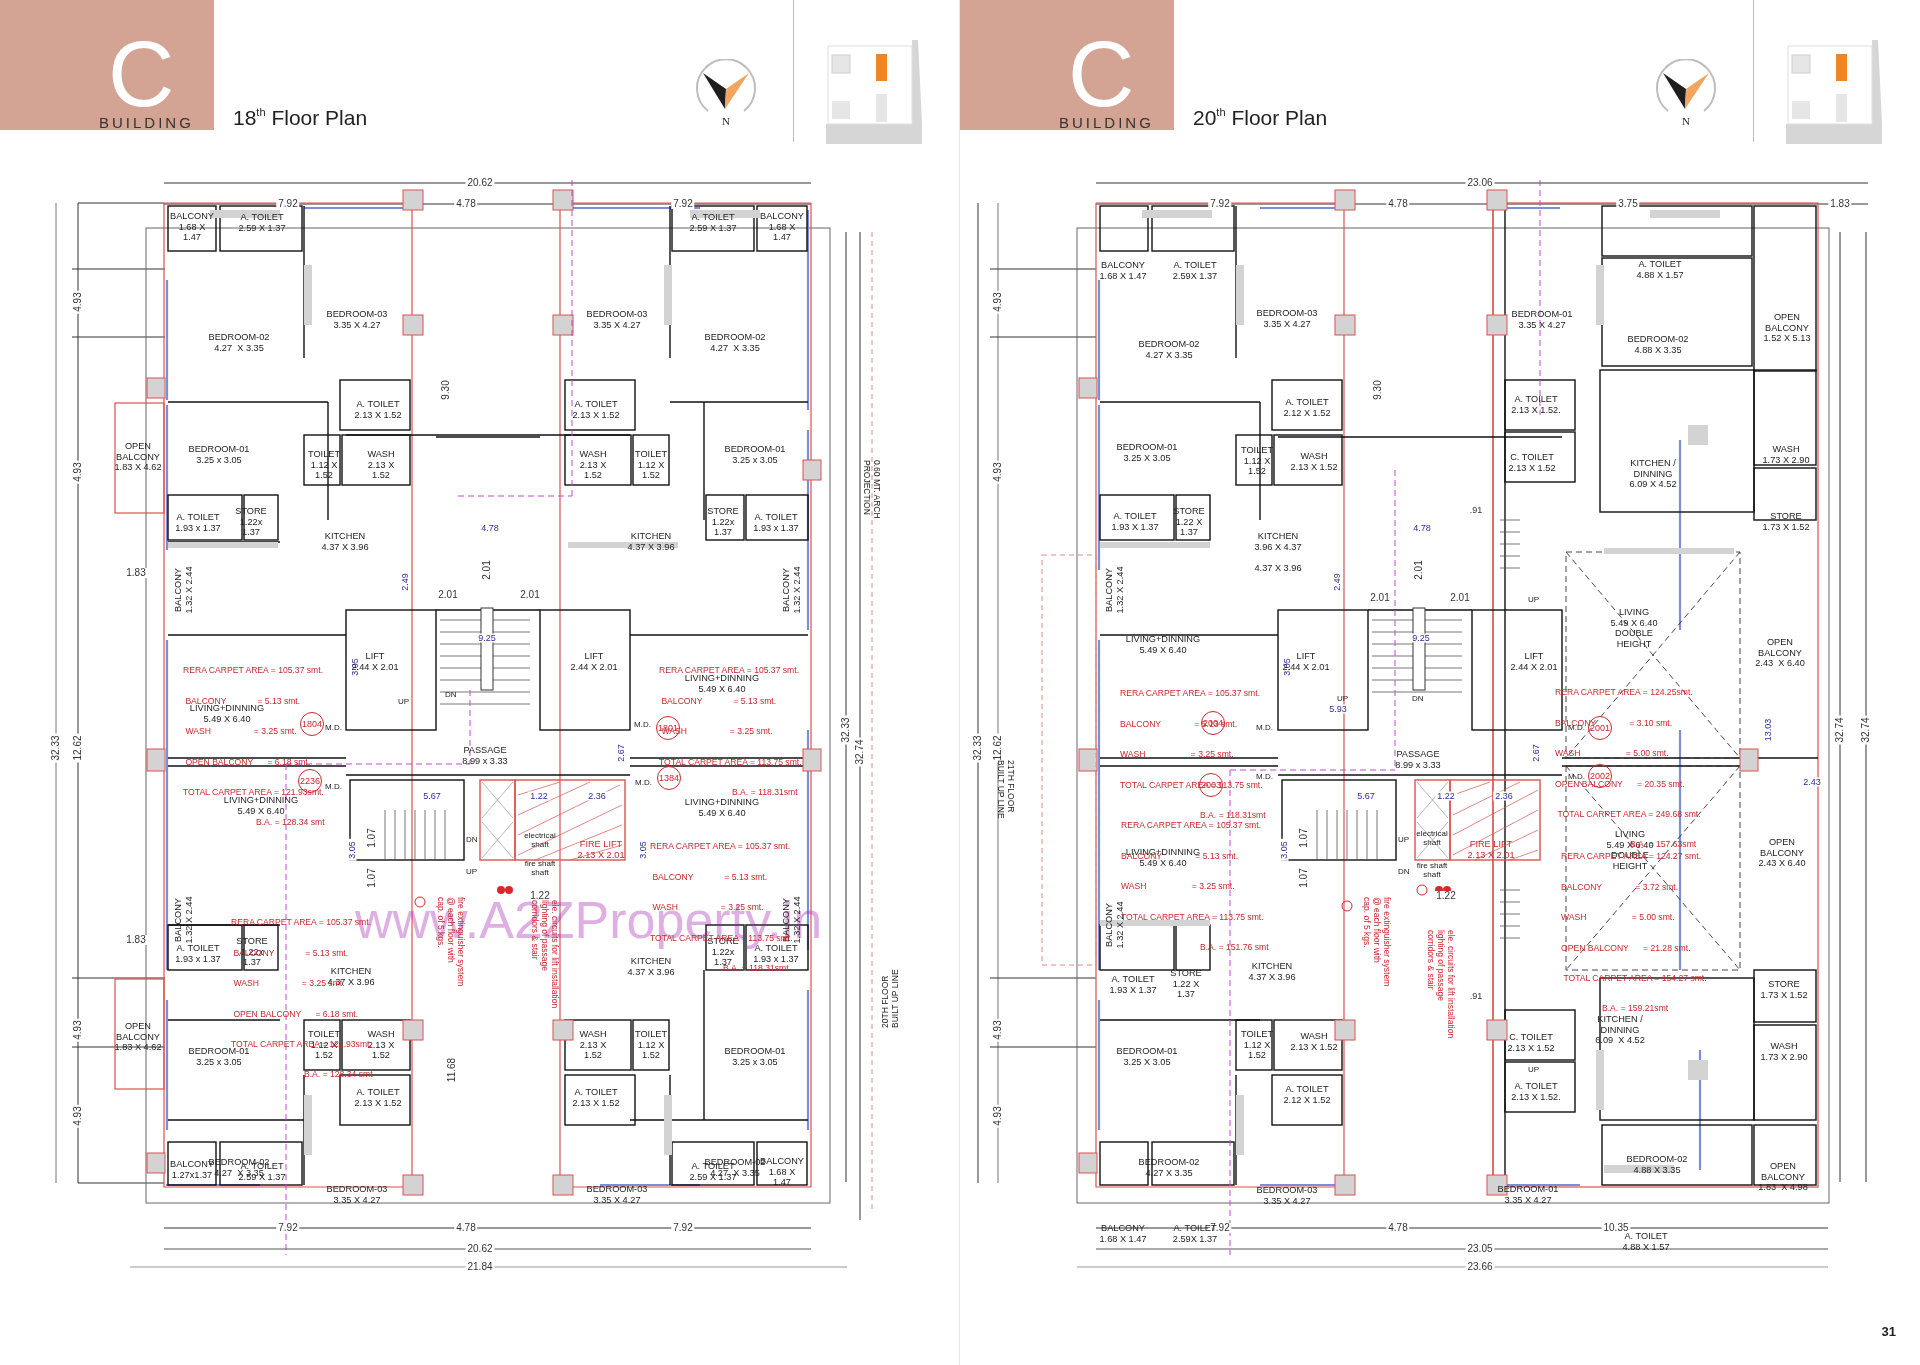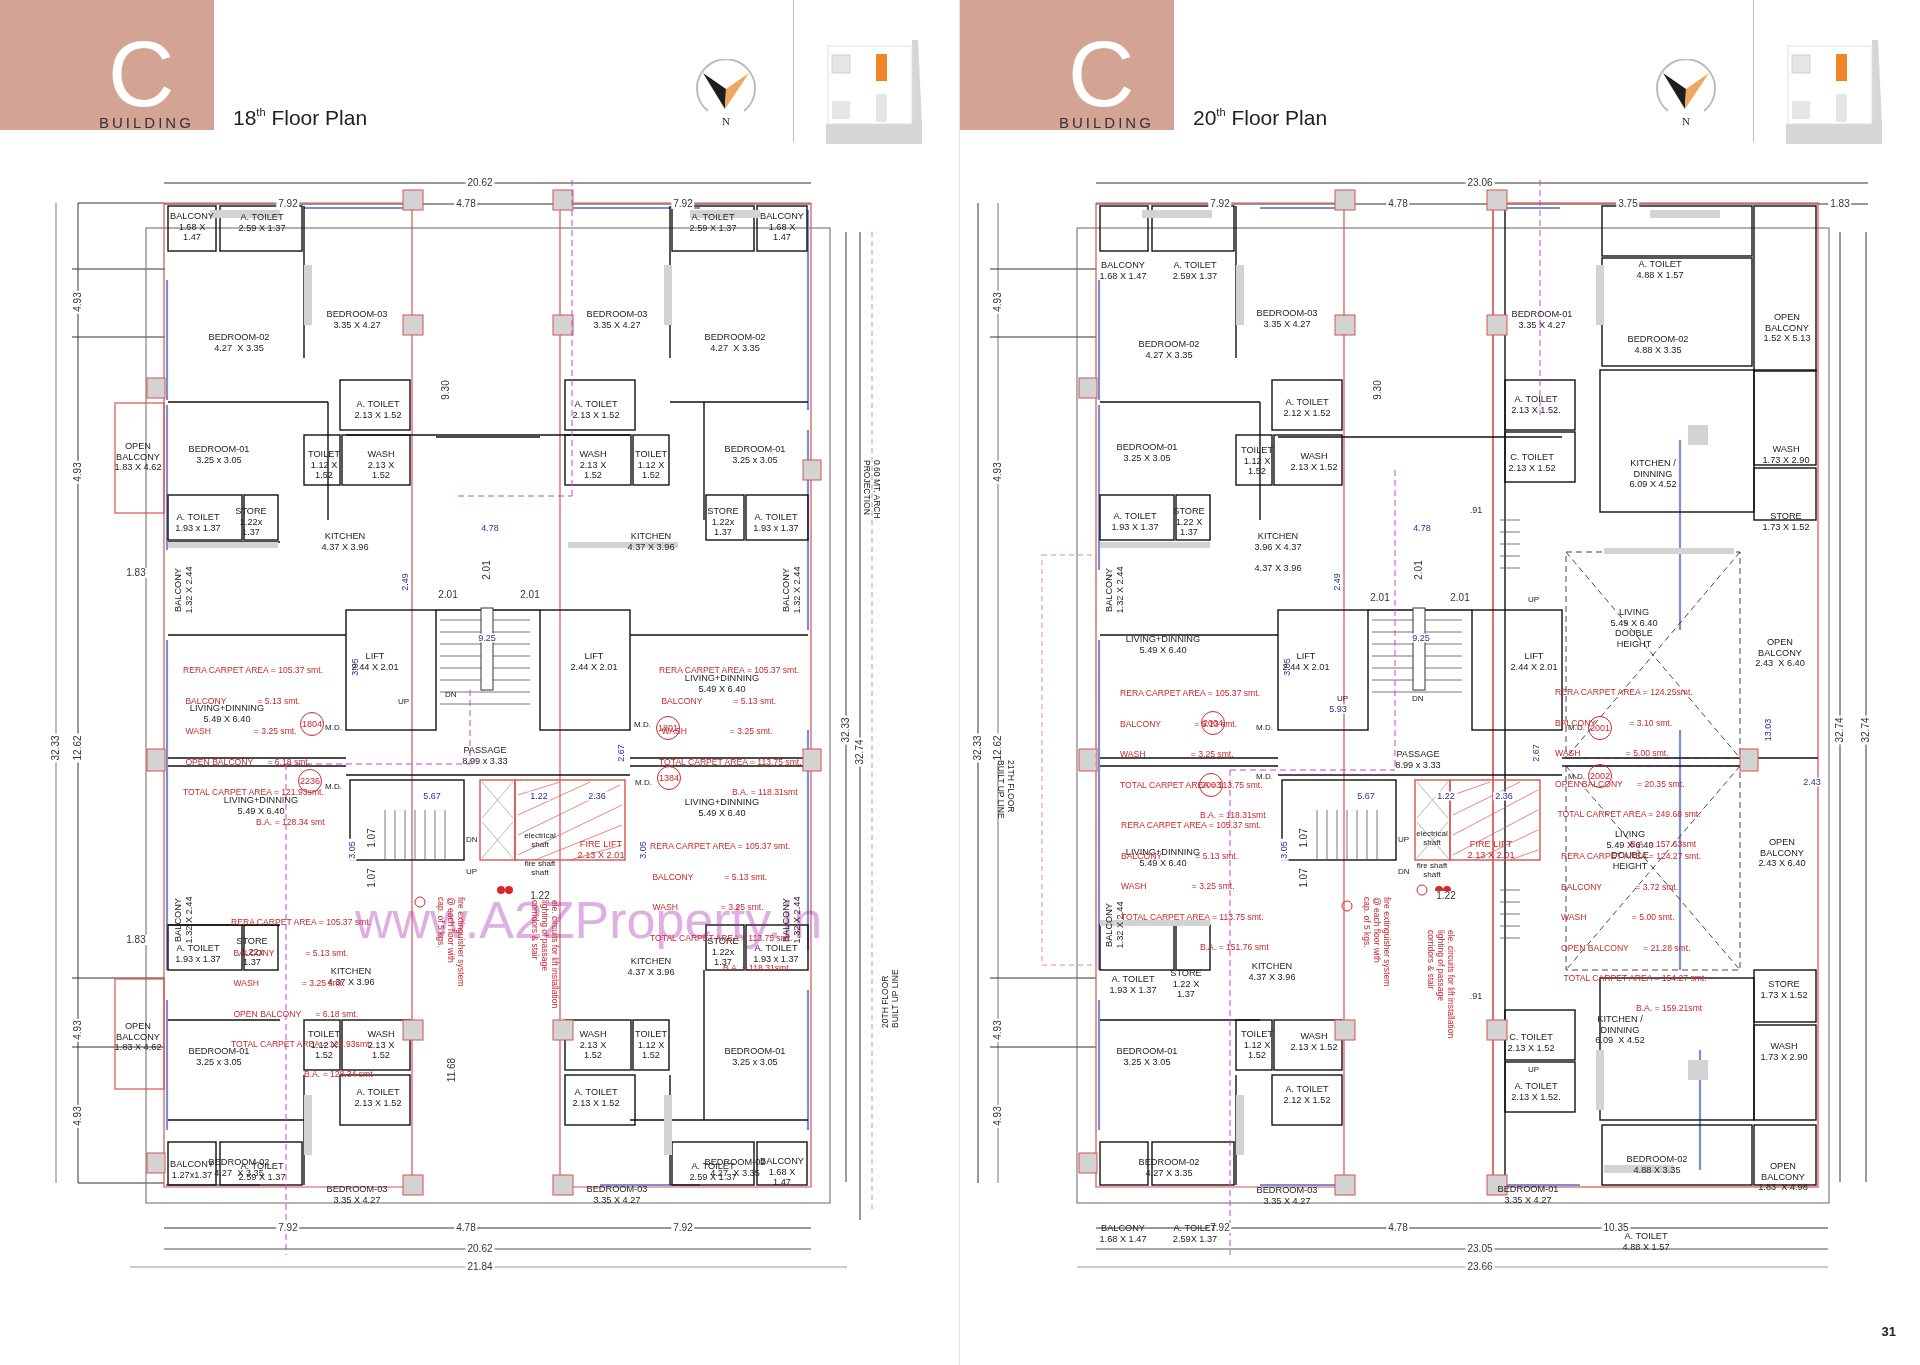--- a/index.html
+++ b/index.html
@@ -937,21 +937,21 @@
       <div style="margin-left:240px"><span>B.A.</span> = <span>151.76 smt</span></div>
     </div>
     <div class="unit-no" style="left:251px;top:615px">2003</div>
 
     <div class="rera" style="left:601px;top:661px">
       <div><span>RERA CARPET AREA</span> = <span>124.27 smt.</span></div>
       <div><span>BALCONY</span> &nbsp;&nbsp;&nbsp;&nbsp;&nbsp;&nbsp;&nbsp;&nbsp;&nbsp;&nbsp;&nbsp;&nbsp;&nbsp;= <span>3.72 smt.</span></div>
       <div><span>WASH</span> &nbsp;&nbsp;&nbsp;&nbsp;&nbsp;&nbsp;&nbsp;&nbsp;&nbsp;&nbsp;&nbsp;&nbsp;&nbsp;&nbsp;&nbsp;&nbsp;&nbsp;&nbsp;= <span>5.00 smt.</span></div>
       <div><span>OPEN BALCONY</span> &nbsp;&nbsp;&nbsp;&nbsp;&nbsp;= <span>21.28 smt.</span></div>
       <div>&nbsp;<span>TOTAL CARPET AREA</span> = <span>154.27 smt.</span></div>
-      <div style="margin-left:75px"><span>B.A.</span> = <span>159.21smt</span></div>
+      <div style="margin-left:41px"><span>B.A.</span> = <span>159.21smt</span></div>
     </div>
     <div class="unit-no" style="left:640px;top:606px">2002</div>
 
     <div class="note-red" style="left:432px;top:727px;transform:rotate(90deg)">fire extinguisher system
 @ each floor with
 cap. of 5 kgs.</div>
     <div class="note-red" style="left:496px;top:760px;transform:rotate(90deg)">ele. circuits for lift installation
 lighting of passage
 corridors &amp; stair</div>
     <div class="note-black" style="left:56px;top:590px;transform:rotate(90deg)">21TH FLOOR

